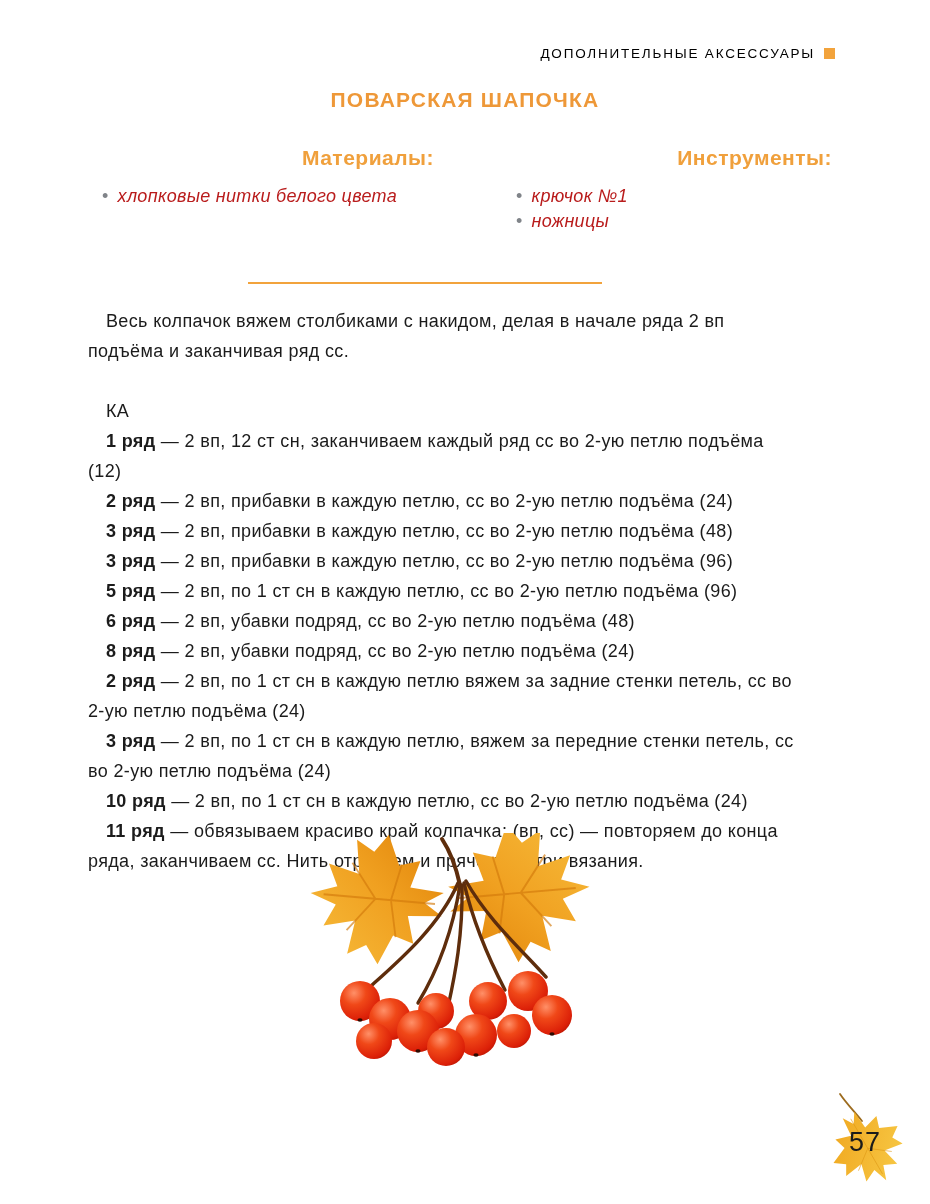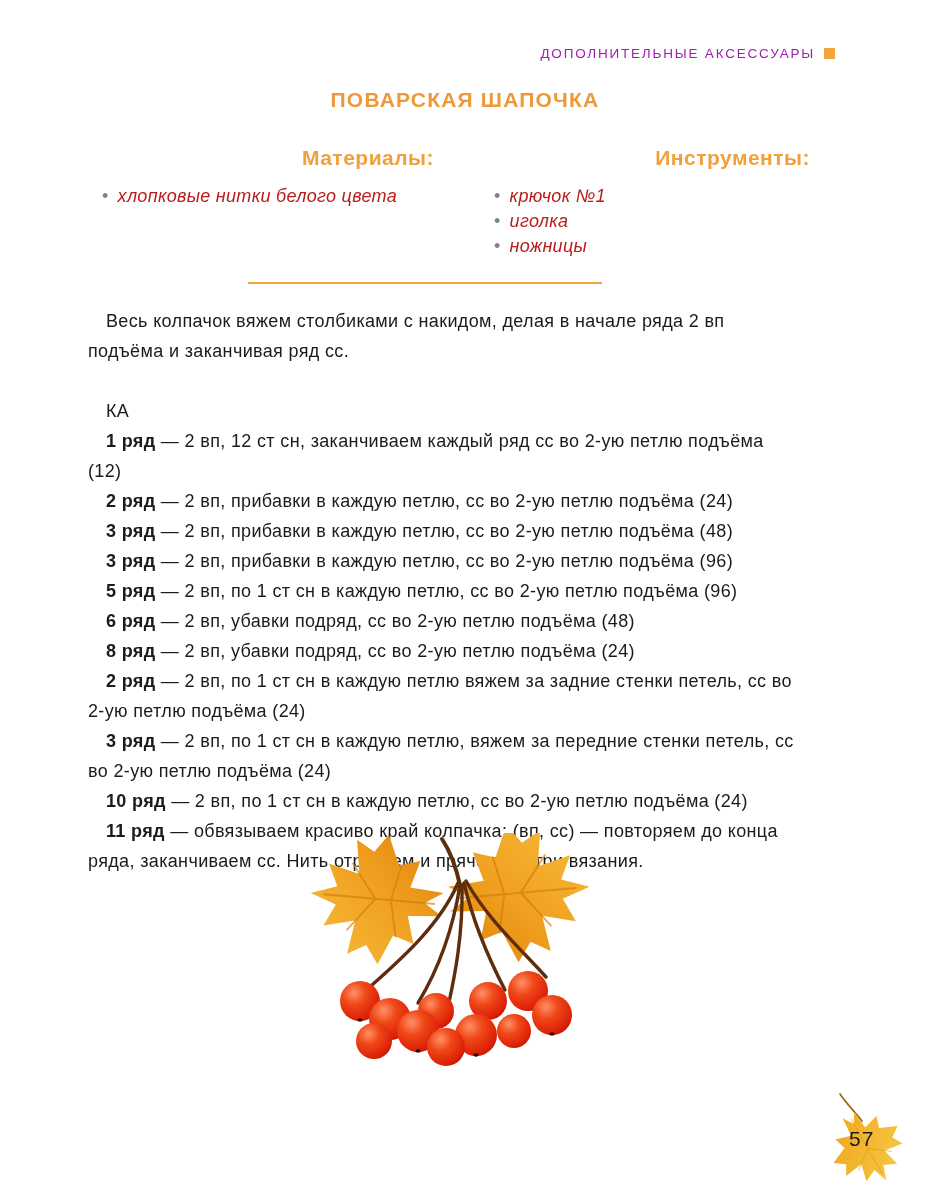--- a/index.html
+++ b/index.html
@@ -6,35 +6,35 @@
   .page {
     position:relative; width:930px; height:1204px; background:#ffffff;
     font-family:"Liberation Sans", sans-serif; color:#1b1b1b; overflow:hidden;
   }
   
   .running-head {
     position:absolute; top:46px; right:95px;
     display:flex; align-items:center; gap:9px;
   }
   .running-head .rh-text {
-    font-size:13.5px; letter-spacing:1.8px; color:#a21caf; font-weight:400;
+    font-size:13.5px; letter-spacing:1.8px; color:#000000; font-weight:400;
   }
   .head-square { width:11px; height:11px; background:#f2a33c; display:inline-block; }
 
   
   .title {
     position:absolute; top:88px; left:0; right:0; margin:0;
     text-align:center; color:#ee9838; font-size:21px; font-weight:bold;
     letter-spacing:1.2px;
   }
 
   
   .col { position:absolute; top:146px; }
   .col.materials { left:88px; width:346px; }
-  .col.tools { left:480px; width:330px; }
+  .col.tools { left:502px; width:330px; }
   .col h2 {
     margin:0 0 14px 0; text-align:right; color:#f0a03c;
     font-size:21px; font-weight:bold; letter-spacing:0.5px;
   }
   .col ul { list-style:none; margin:0; padding:0 0 0 14px; }
   .col li {
     font-style:italic; color:#b91c1c; font-size:18px; line-height:25px;
     letter-spacing:0.3px;
   }
   .bullet::before { content:"•"; font-style:normal; margin-right:9px; color:#808489; }
@@ -57,21 +57,21 @@
   
   .illustration {
     position:absolute; left:300px; top:833px; width:315px; height:238px; margin:0;
   }
   .illustration svg { width:100%; height:100%; display:block; }
 
   
   .footer-leaf { position:absolute; left:820px; top:1090px; width:92px; height:100px; }
   .footer-leaf svg { width:100%; height:100%; display:block; }
   .footer-leaf .page-num {
-    position:absolute; left:29px; top:37px; font-size:21px; color:#1b1b1b;
+    position:absolute; left:29px; top:37px; font-size:27px; color:#1b1b1b;
     letter-spacing:1px;
   }
 </style>
 </head>
 <body>
 
 <div class="page">
 
   <div class="running-head">
     <span class="rh-text">ДОПОЛНИТЕЛЬНЫЕ АКСЕССУАРЫ</span>
@@ -84,21 +84,20 @@
     <h2>Материалы:</h2>
     <ul>
       <li><span class="bullet"></span><span>хлопковые нитки белого цвета</span></li>
     </ul>
   </section>
 
   <section class="col tools">
     <h2>Инструменты:</h2>
     <ul>
       <li><span class="bullet"></span><span>крючок №1</span></li>
-      <li><span class="bullet"></span><span>иголка</span></li>
       <li><span class="bullet"></span><span>ножницы</span></li>
     </ul>
   </section>
 
   <div class="separator"></div>
 
   <main class="body-text">
     <p class="intro">Весь колпачок вяжем столбиками с накидом, делая в начале ряда 2 вп подъёма и заканчивая ряд сс.</p>
     <p class="abbr">КА</p>
     <p class="row"><b>1 ряд</b> <span>— 2 вп, 12 ст сн, заканчиваем каждый ряд  сс во 2-ую петлю подъёма (12)</span></p>

